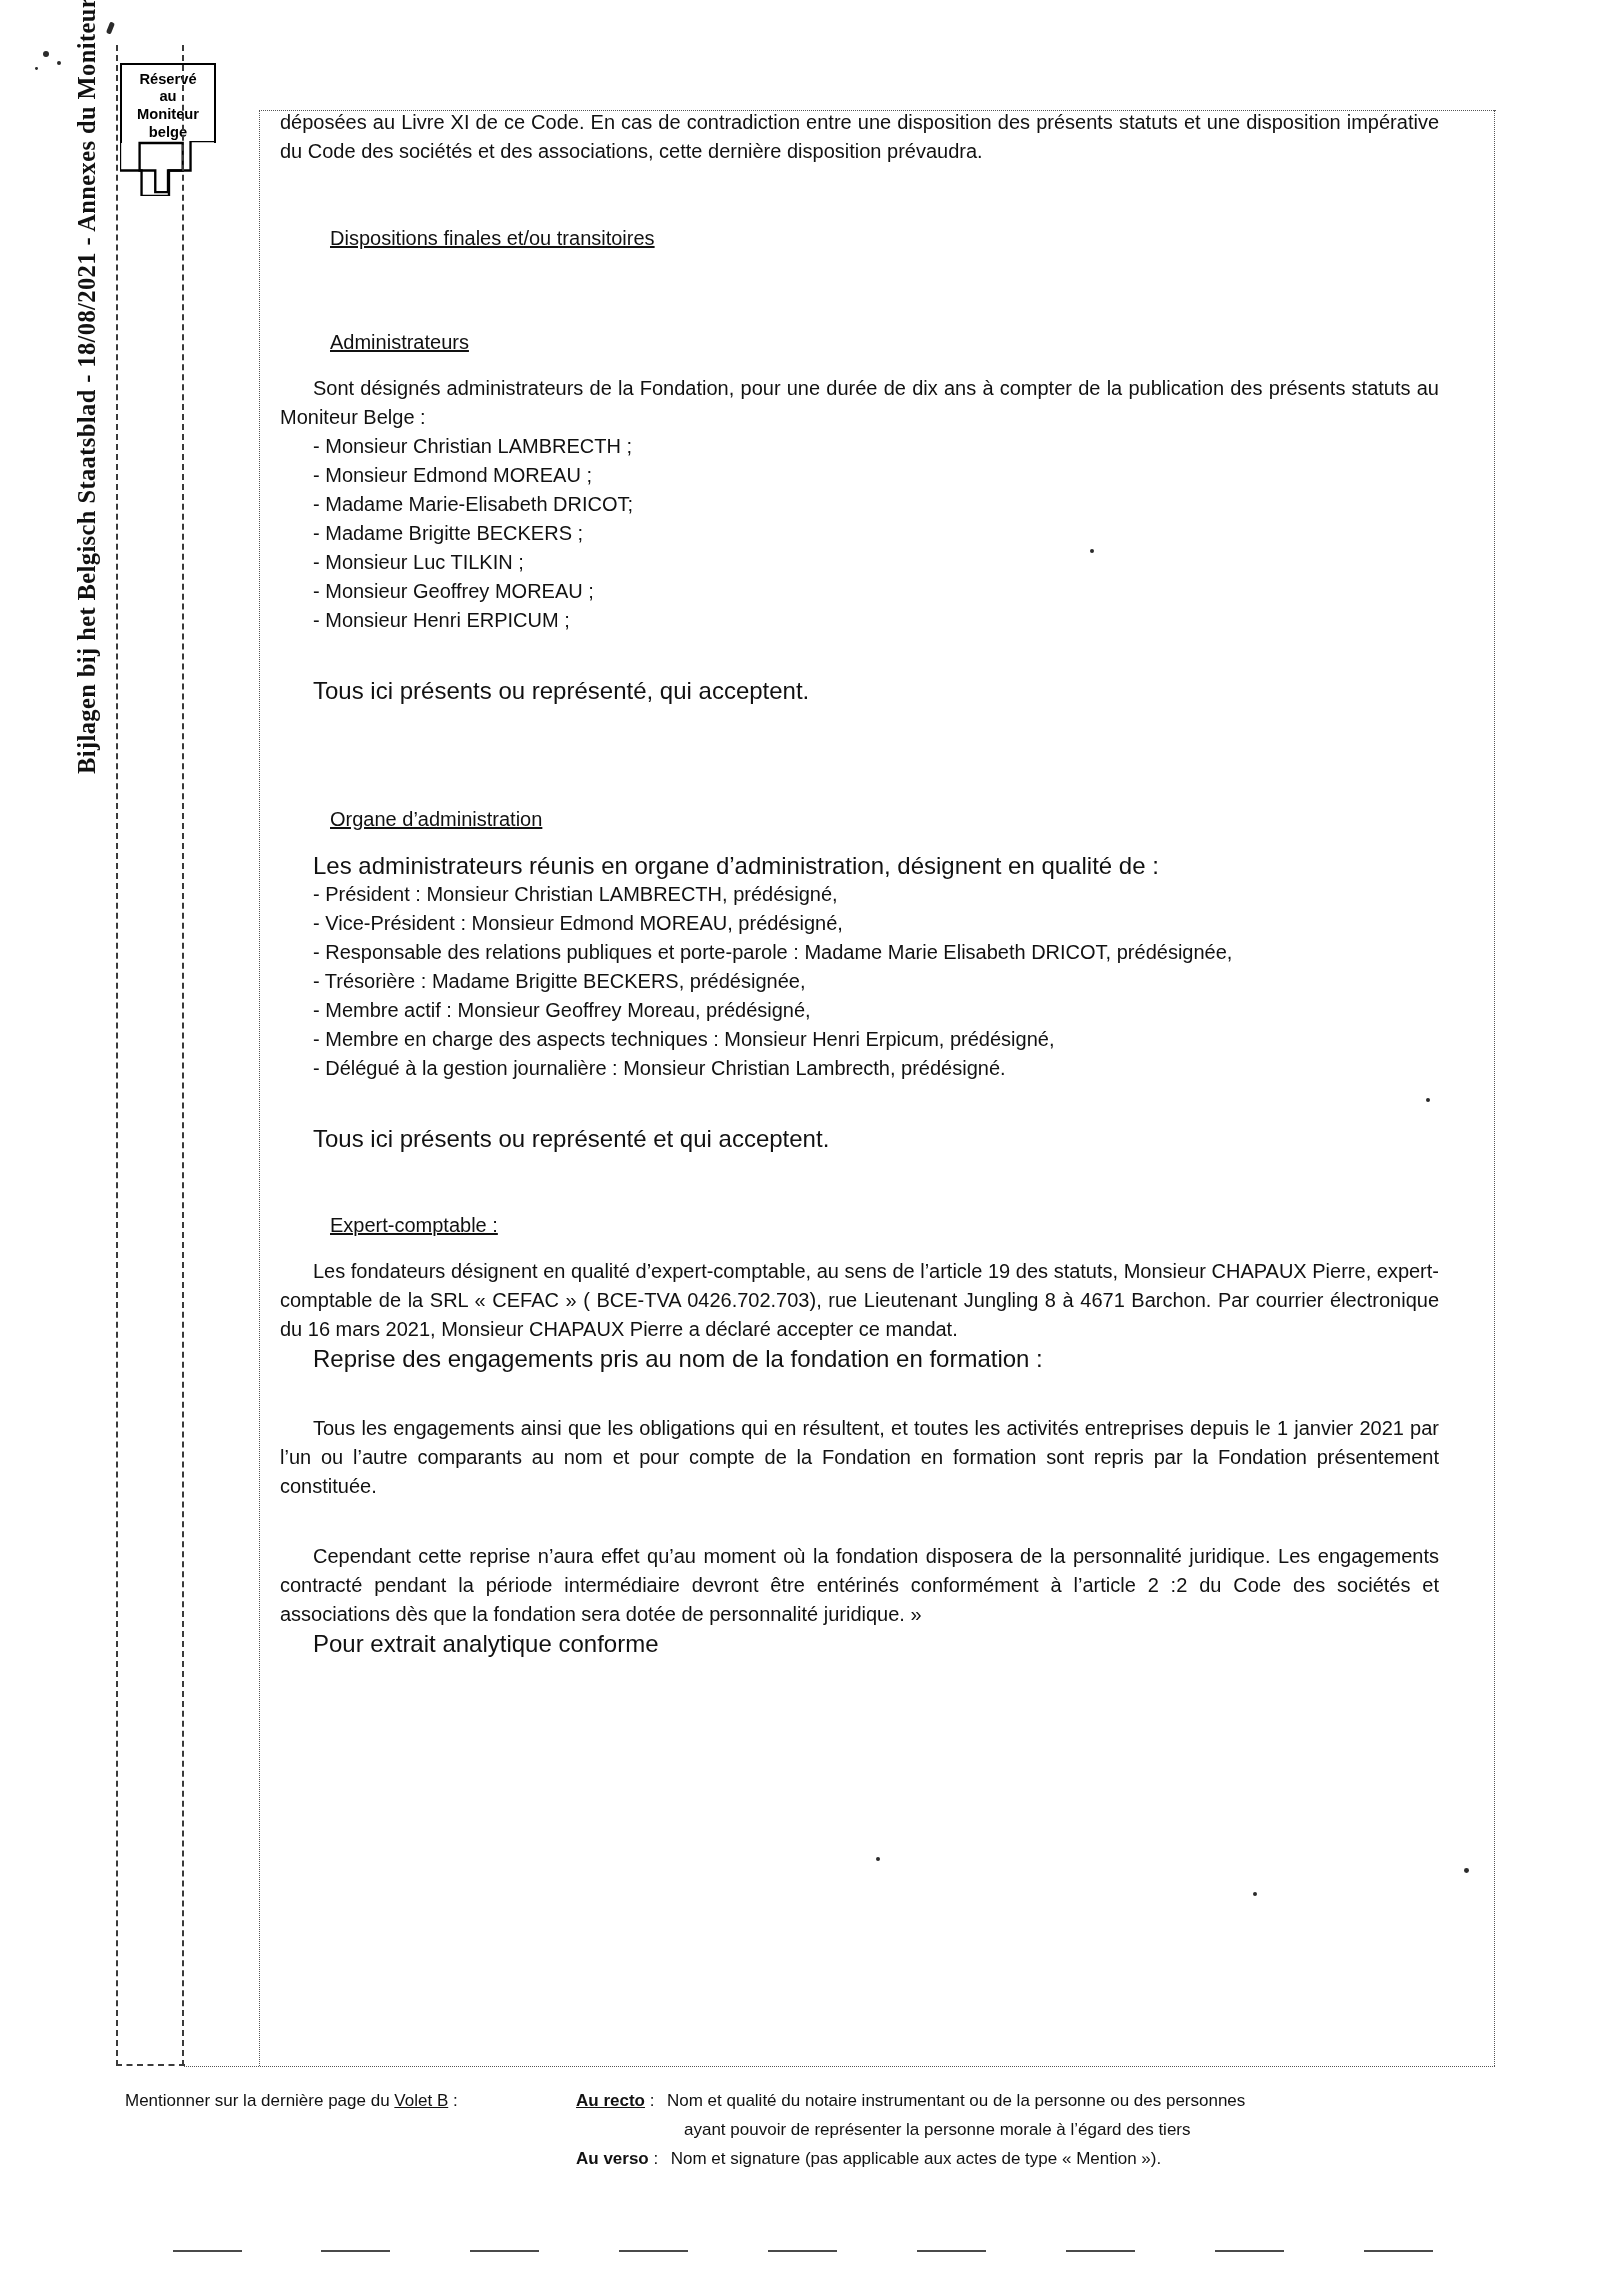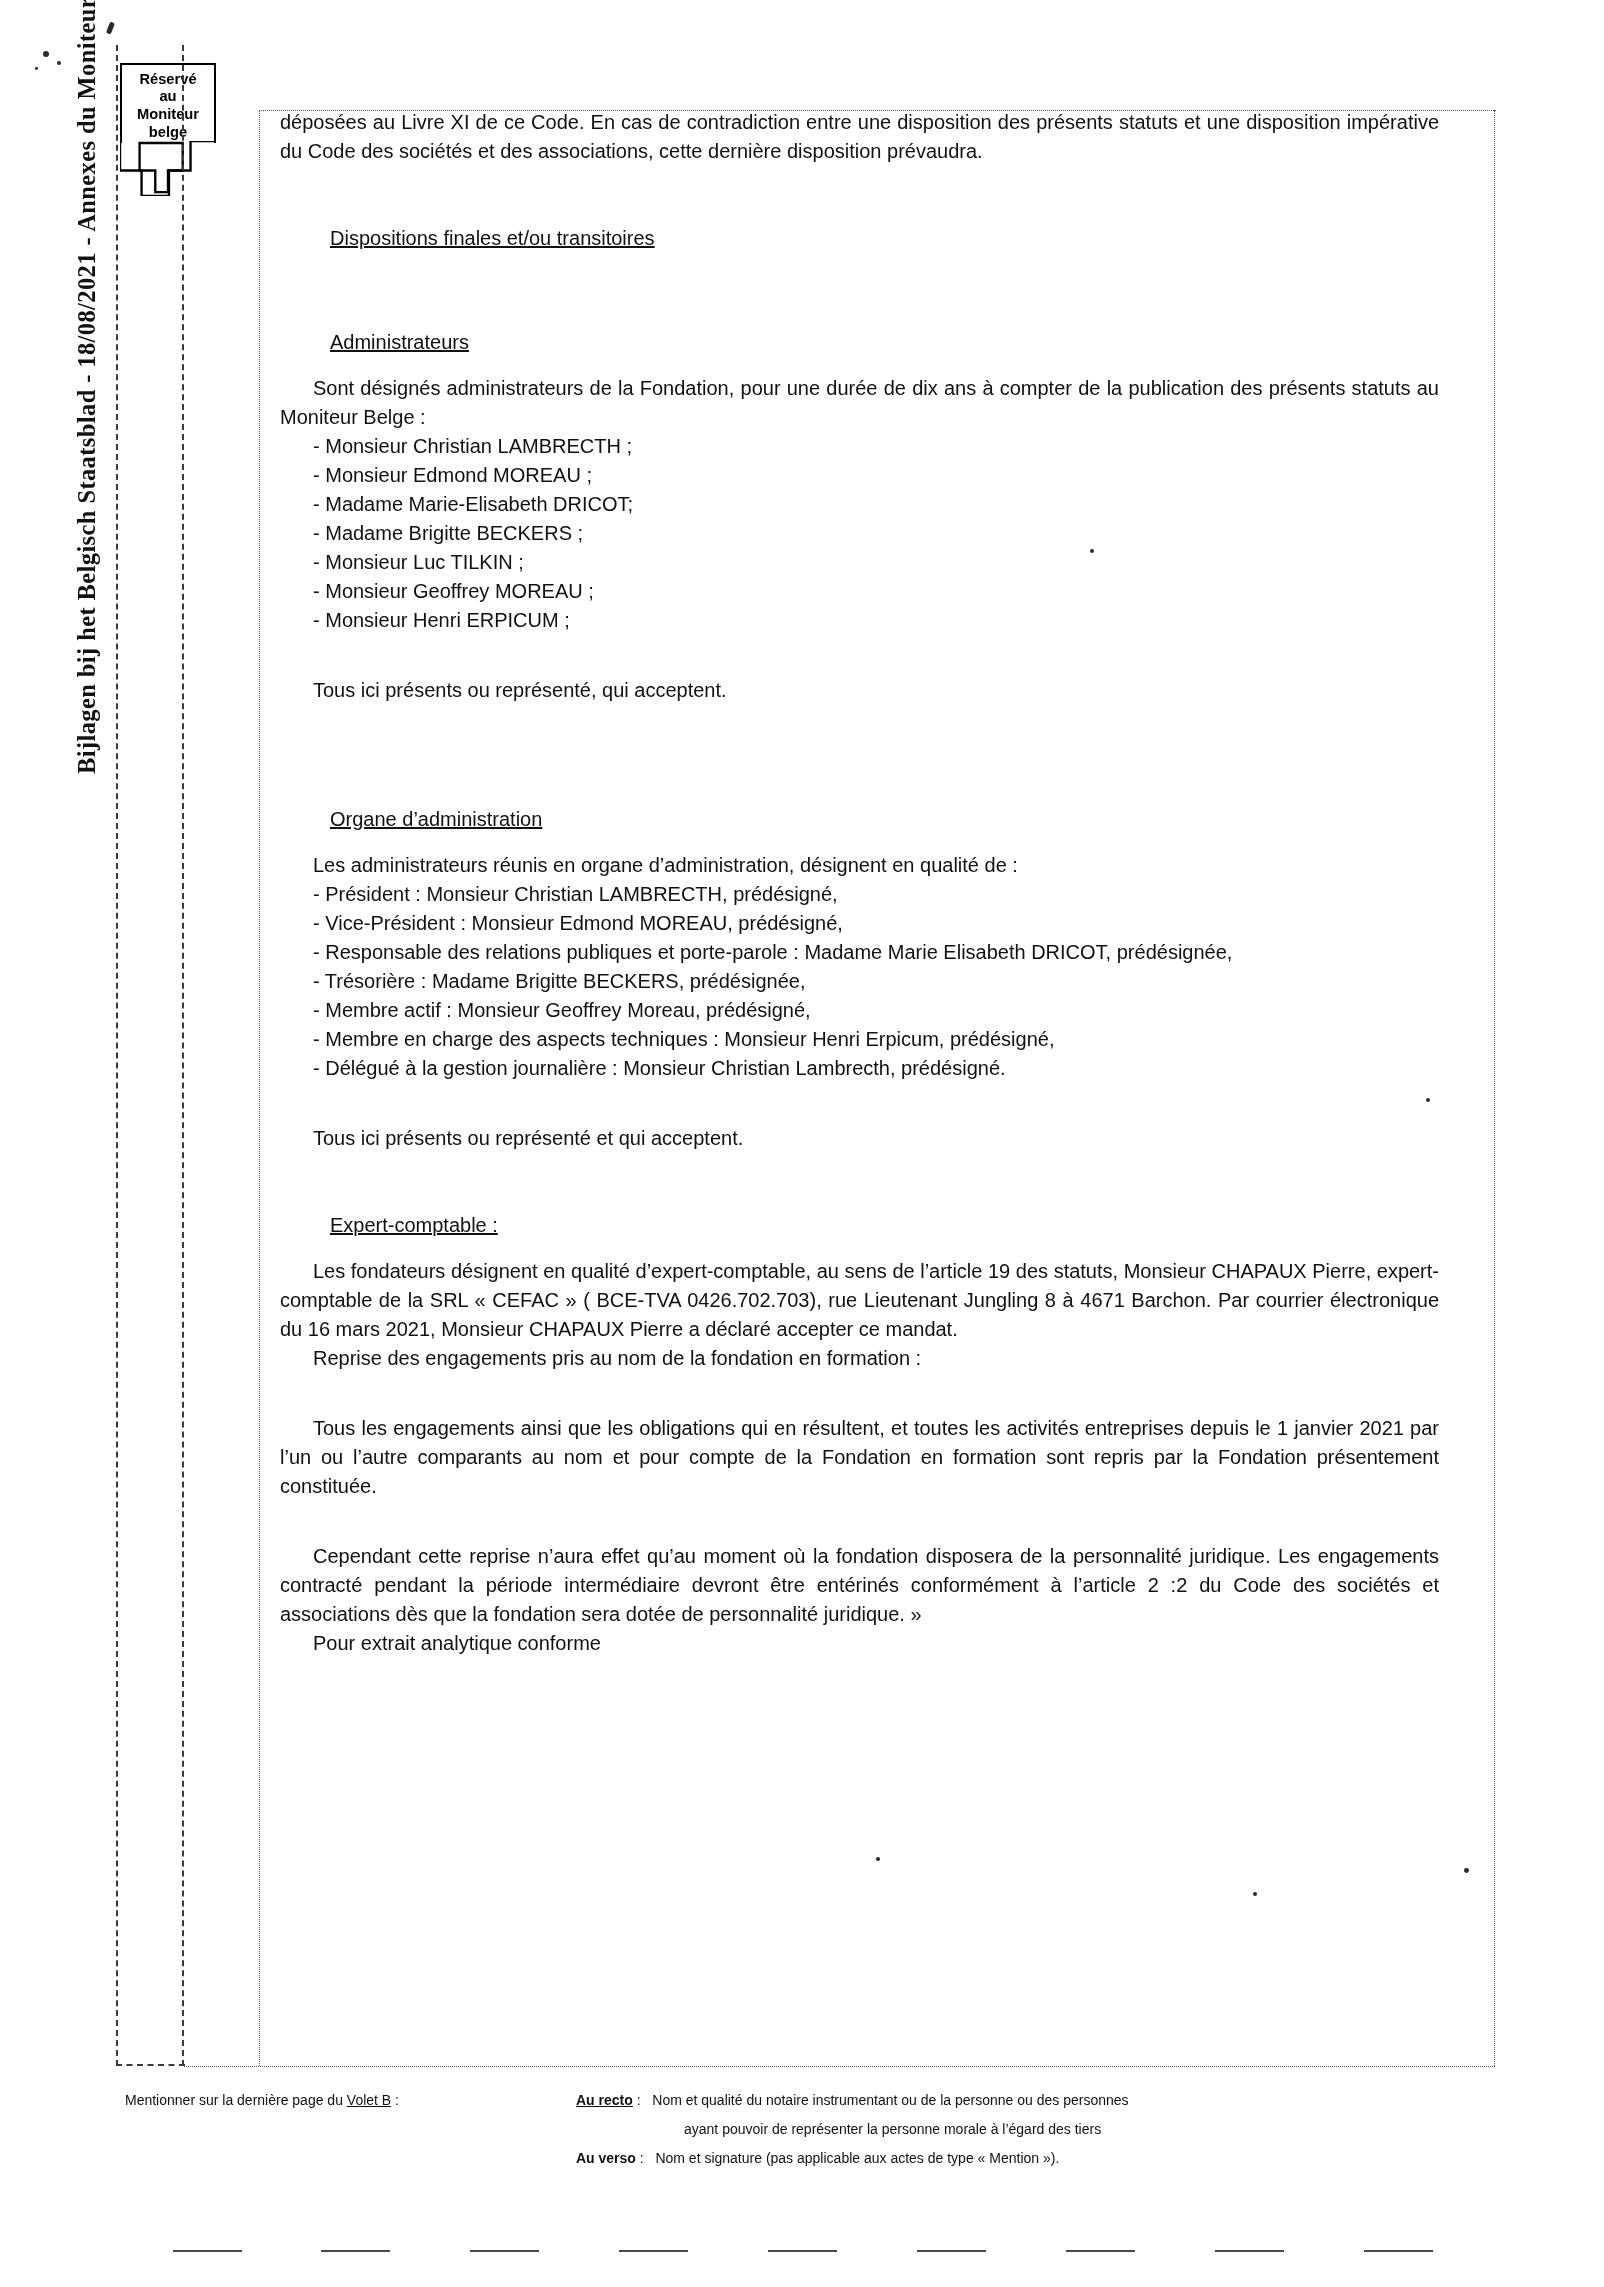--- a/index.html
+++ b/index.html
@@ -119,34 +119,34 @@
   .bullet {
     font-size: 20px;
     line-height: 29px;
     margin: 0;
     padding-left: 33px;
     color: #111;
     white-space: nowrap;
   }
   .bullet.wrap { white-space: normal; }
   .plain {
-    font-size: 20px;
+    font-size: 24px;
     line-height: 29px;
     margin: 0;
     color: #111;
   }
   .plain.ind { padding-left: 33px; }
 
   
   #footer {
     position: absolute;
     left: 125px;
     top: 2086px;
     width: 1362px;
-    font-size: 14px;
+    font-size: 17px;
     line-height: 29px;
     color: #111;
   }
   #footer .ft-row {
     display: flex;
     align-items: flex-start;
   }
   #footer .ft-left {
     width: 451px;
     flex: none;

